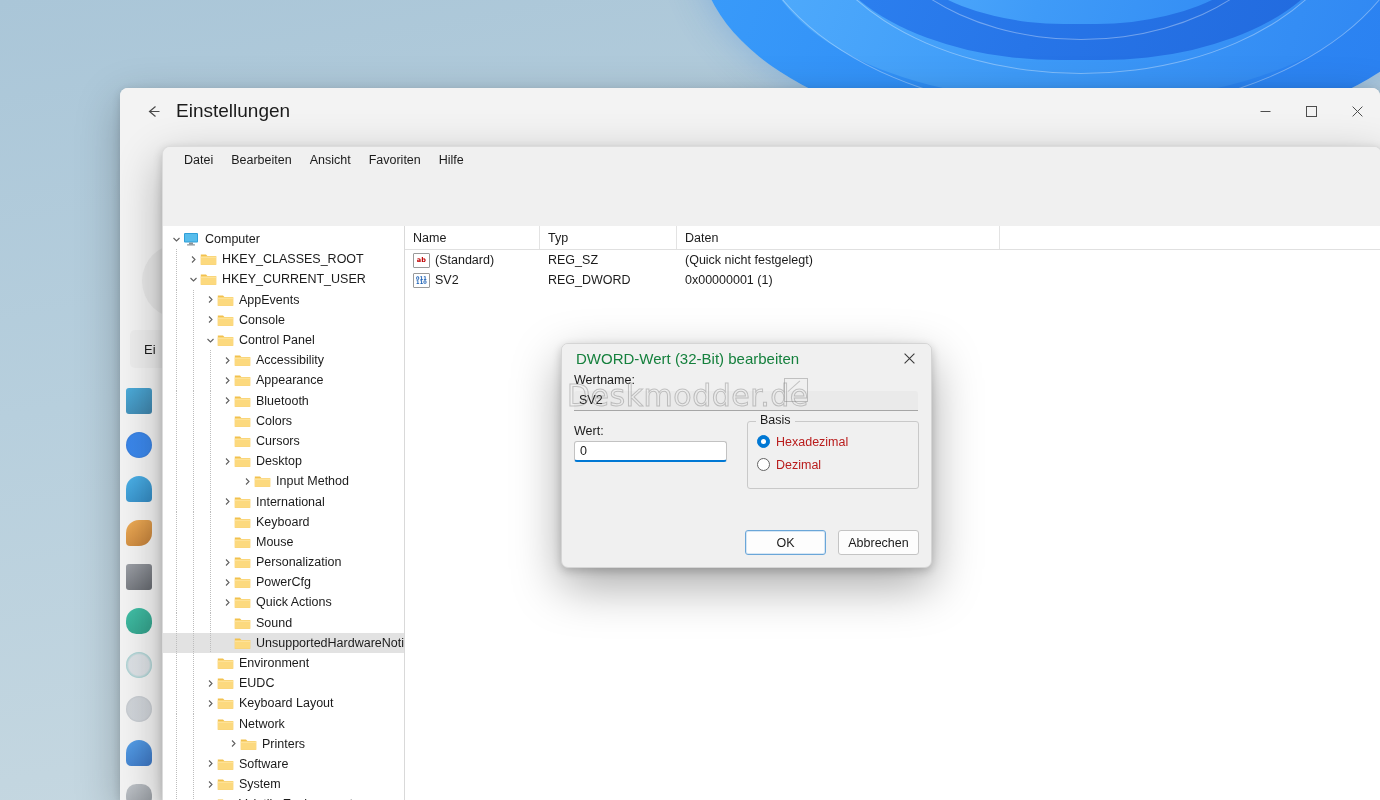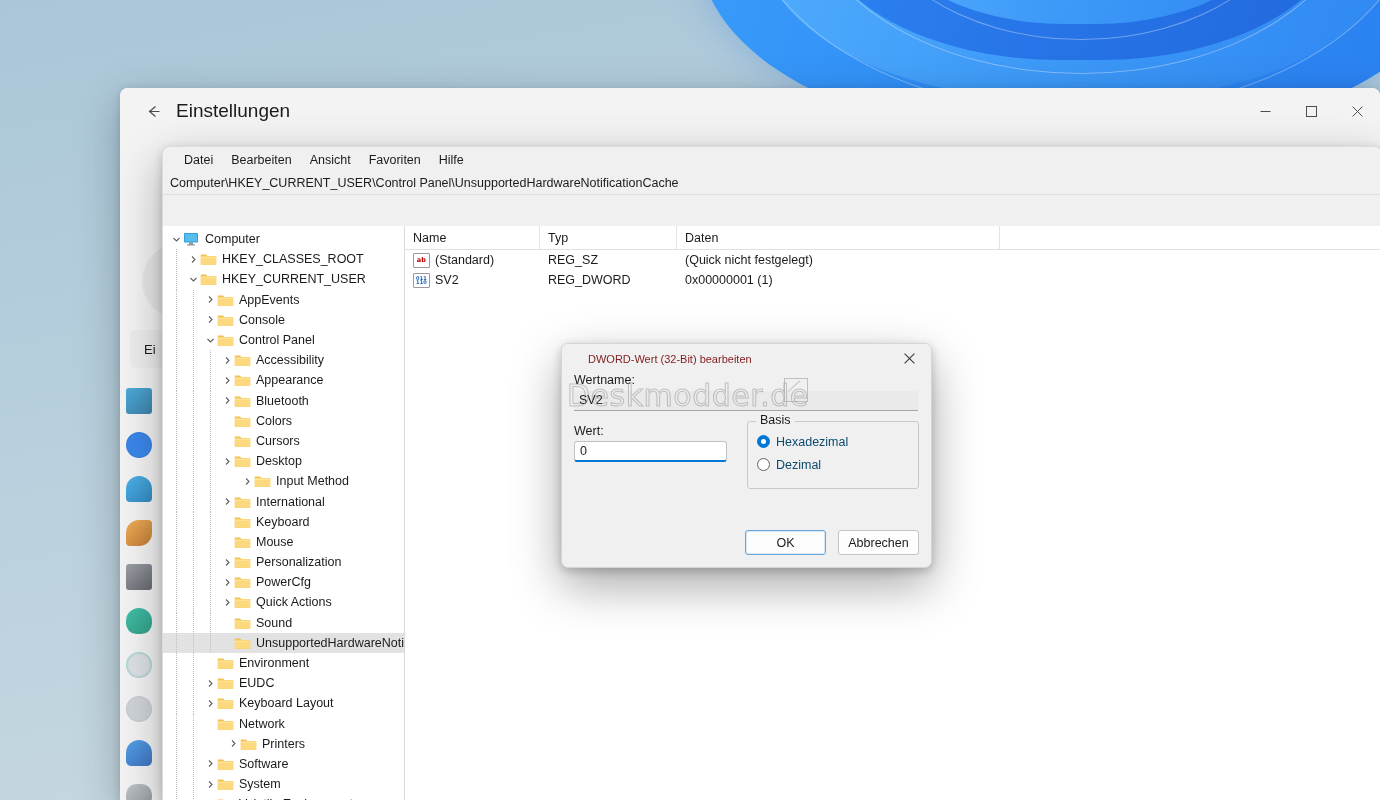--- a/index.html
+++ b/index.html
@@ -101,38 +101,38 @@
     display:flex;align-items:center;justify-content:center;letter-spacing:.2px;
     font-family:"DejaVu Sans",sans-serif;}
   .valicon.dw{color:#1a5fb4;}
 
   
   #dword-dialog{position:absolute;left:561px;top:343px;width:369px;height:223px;
     background:#f0f0f0;border-radius:7px;
     box-shadow:0 18px 48px rgba(0,0,0,.34),0 3px 10px rgba(0,0,0,.2);
     border:1px solid #d5d5d5;overflow:hidden;}
   #dlg-titlebar{height:29px;position:relative;background:#f0f0f0;}
-  #dlg-title{position:absolute;left:26px;top:0;height:29px;display:flex;align-items:center;
-    font-size:11px;color:#7f1d1d;}
+  #dlg-title{position:absolute;left:14px;top:0;height:29px;display:flex;align-items:center;
+    font-size:15px;color:#15803d;}
   #dlg-close{position:absolute;right:0;top:0;width:44px;height:29px;display:flex;
     align-items:center;justify-content:center;color:#3a3a3a;font-size:12px;}
   #dlg-body{position:relative;padding:0 12px;}
   .dlabel{font-size:12.5px;color:#1b1b1b;margin-bottom:3px;}
   #wertname-input{width:344px;height:20px;box-sizing:border-box;background:#eaeaea;
     border:none;border-bottom:1px solid #a6a6a6;border-radius:3px 3px 0 0;
     padding:0 5px;font-size:12.5px;color:#1b1b1b;font-family:inherit;}
   #dlg-cols{display:flex;gap:20px;margin-top:13px;}
   #wert-input{width:153px;height:21px;box-sizing:border-box;background:#fff;
     border:1px solid #c2c2c2;border-bottom:2px solid #0078d4;border-radius:3px;
     padding:0 5px;font-size:12.5px;color:#1b1b1b;font-family:inherit;}
   #basis-group{width:173px;height:66px;border:1px solid #c9c9c9;border-radius:3px;
     position:relative;margin-top:-3px;}
   #basis-legend{position:absolute;left:8px;top:-9px;background:#f0f0f0;padding:0 4px;
     font-size:12.5px;color:#1b1b1b;}
-  .radio-row{display:flex;align-items:center;font-size:12.5px;color:#0c4a6e;
+  .radio-row{display:flex;align-items:center;font-size:12.5px;color:#b91c1c;
     margin-left:9px;}
   .radio{width:13px;height:13px;border-radius:50%;border:1px solid #646464;
     background:#fff;margin-right:6px;flex:0 0 13px;position:relative;box-sizing:border-box;}
   .radio.on{border:1px solid #0078d4;background:#0078d4;}
   .radio.on::after{content:"";position:absolute;left:3px;top:3px;width:5px;height:5px;
     border-radius:50%;background:#fff;}
   #dlg-buttons{position:absolute;right:12px;bottom:12px;display:flex;gap:12px;}
   .dbtn{width:79px;height:23px;border-radius:3px;background:#fdfdfd;
     border:1px solid #c4c4c4;font-size:12.5px;color:#1b1b1b;
     display:flex;align-items:center;justify-content:center;font-family:inherit;}
@@ -216,23 +216,20 @@
 
 
   <div id="regedit-menubar">
     <div class="menu-item">Datei</div>
     <div class="menu-item">Bearbeiten</div>
     <div class="menu-item">Ansicht</div>
     <div class="menu-item">Favoriten</div>
     <div class="menu-item">Hilfe</div>
   </div>
 
-  <div id="addressbar">
-    <span>Computer\HKEY_CURRENT_USER\Control Panel\UnsupportedHardwareNotificationCache</span>
-  </div>
 
   <div id="regedit-body">
     <div id="tree-pane">
       <div id="tree-scroll">
           <div class="tnode" style="padding-left: 6px;">
             <span class="tw">
               <svg width="9" height="9" viewBox="0 0 9 9">
                 <path d="M1.5 3 L4.5 6 L7.5 3" fill="none" stroke="currentColor" stroke-width="1.1"></path>
               </svg>
             </span>

